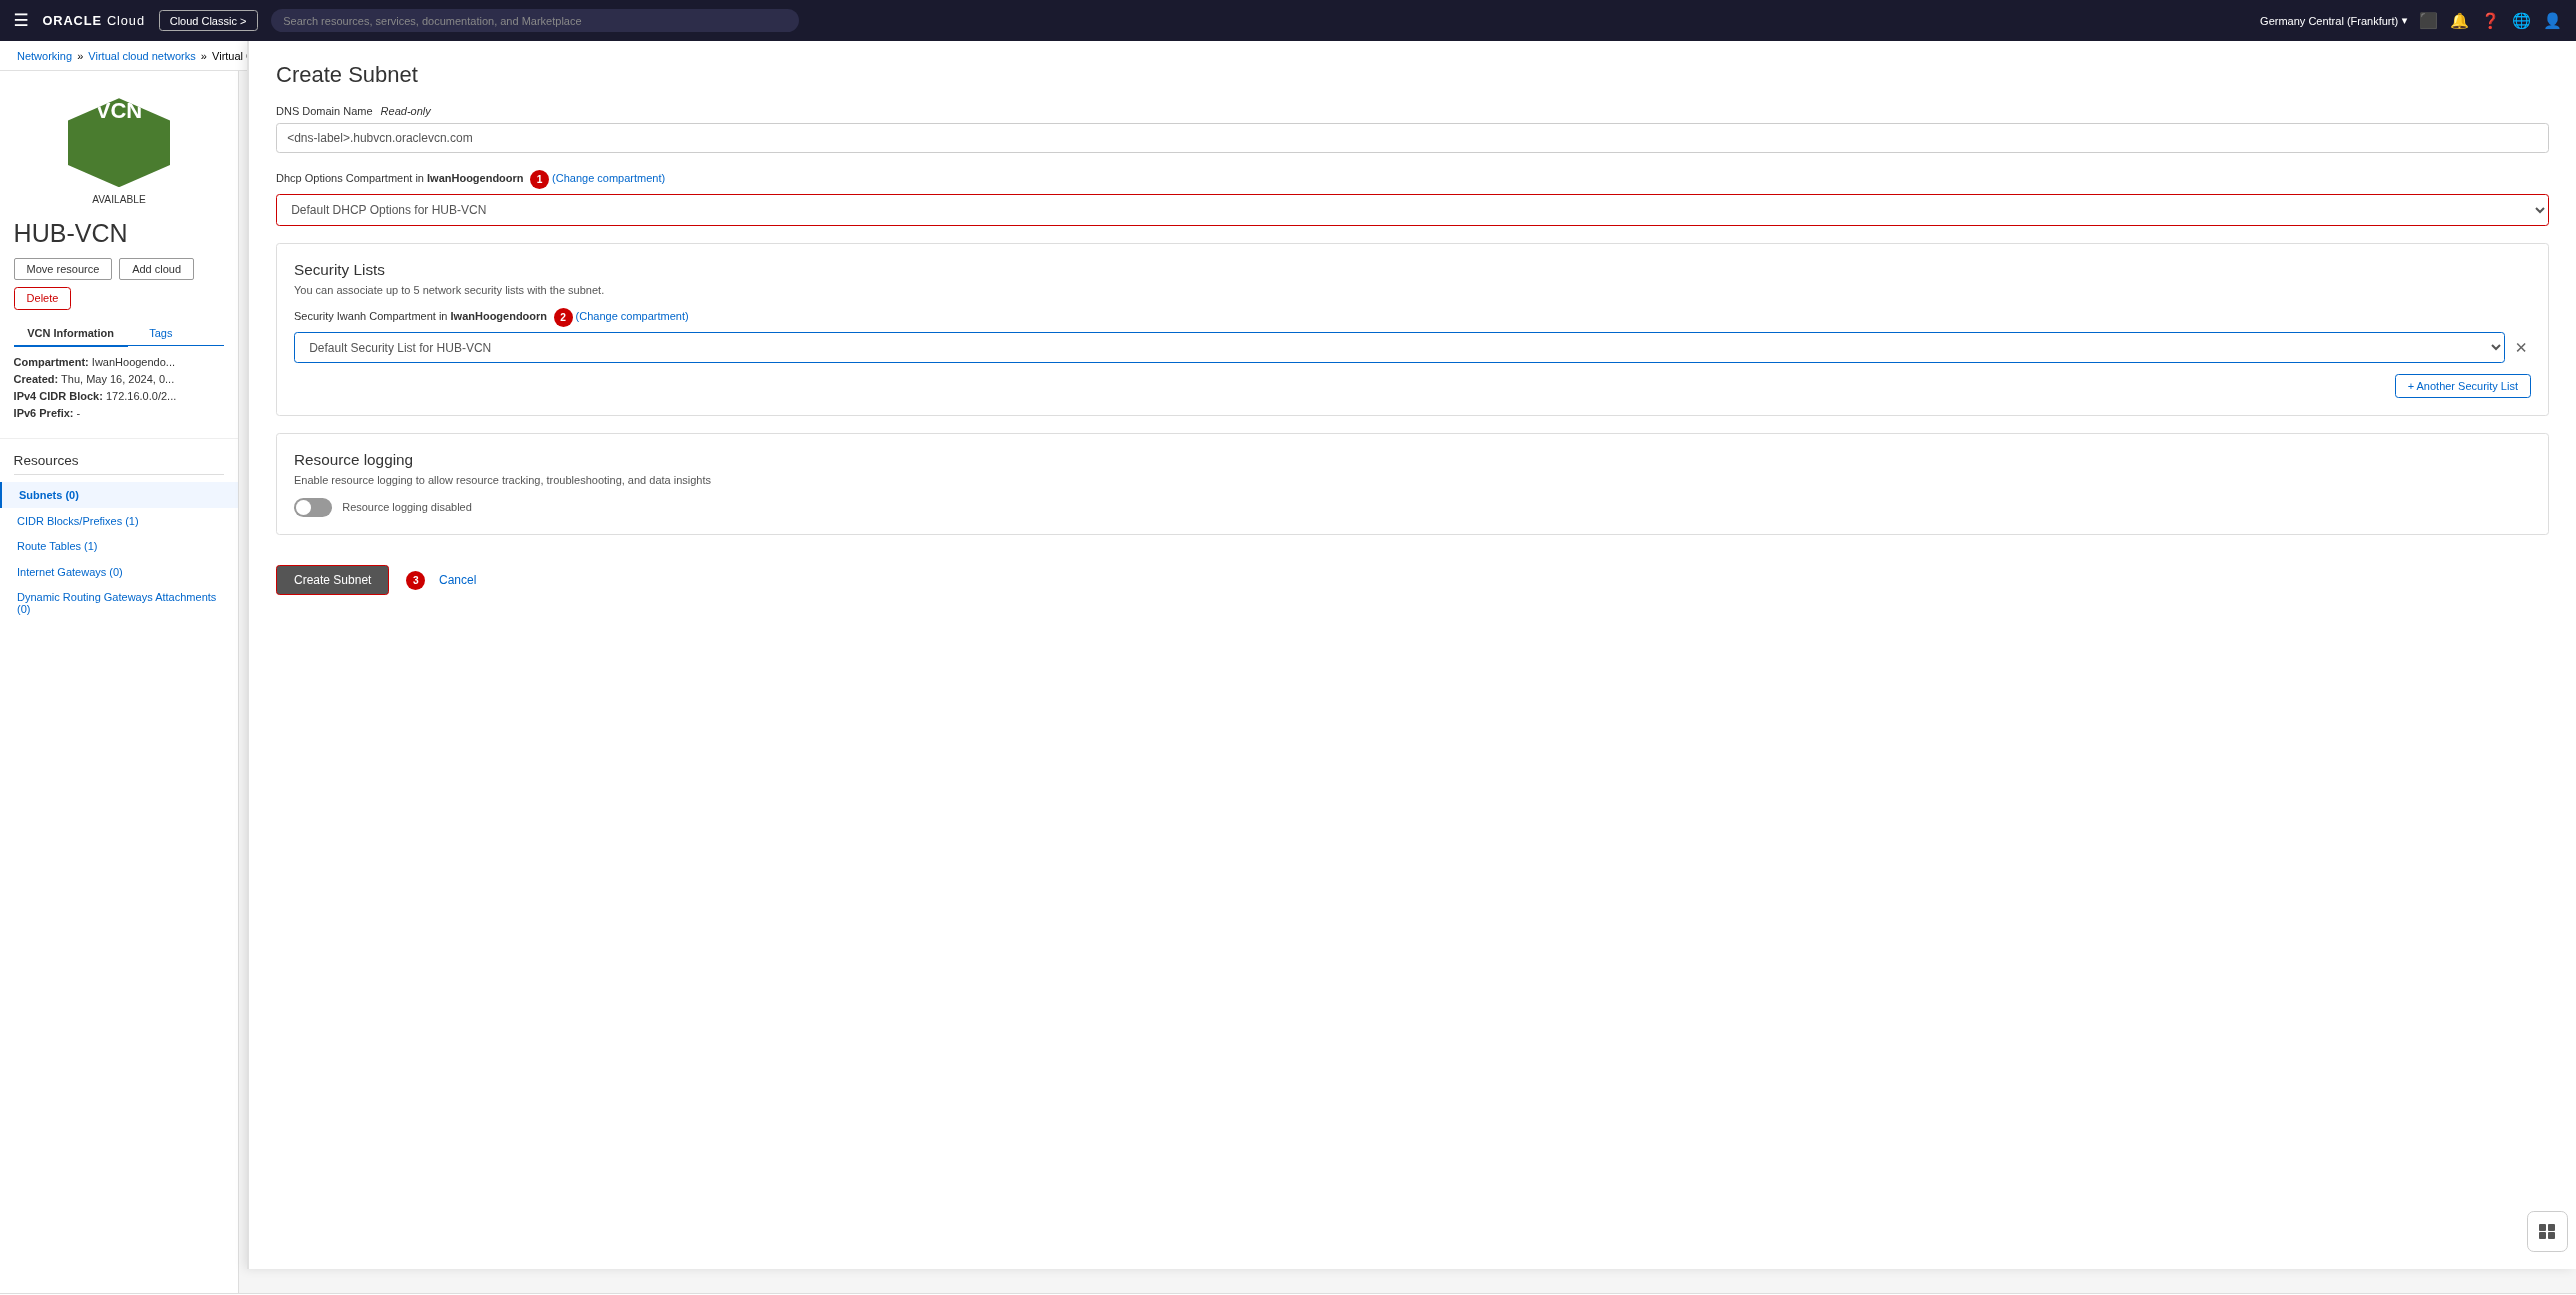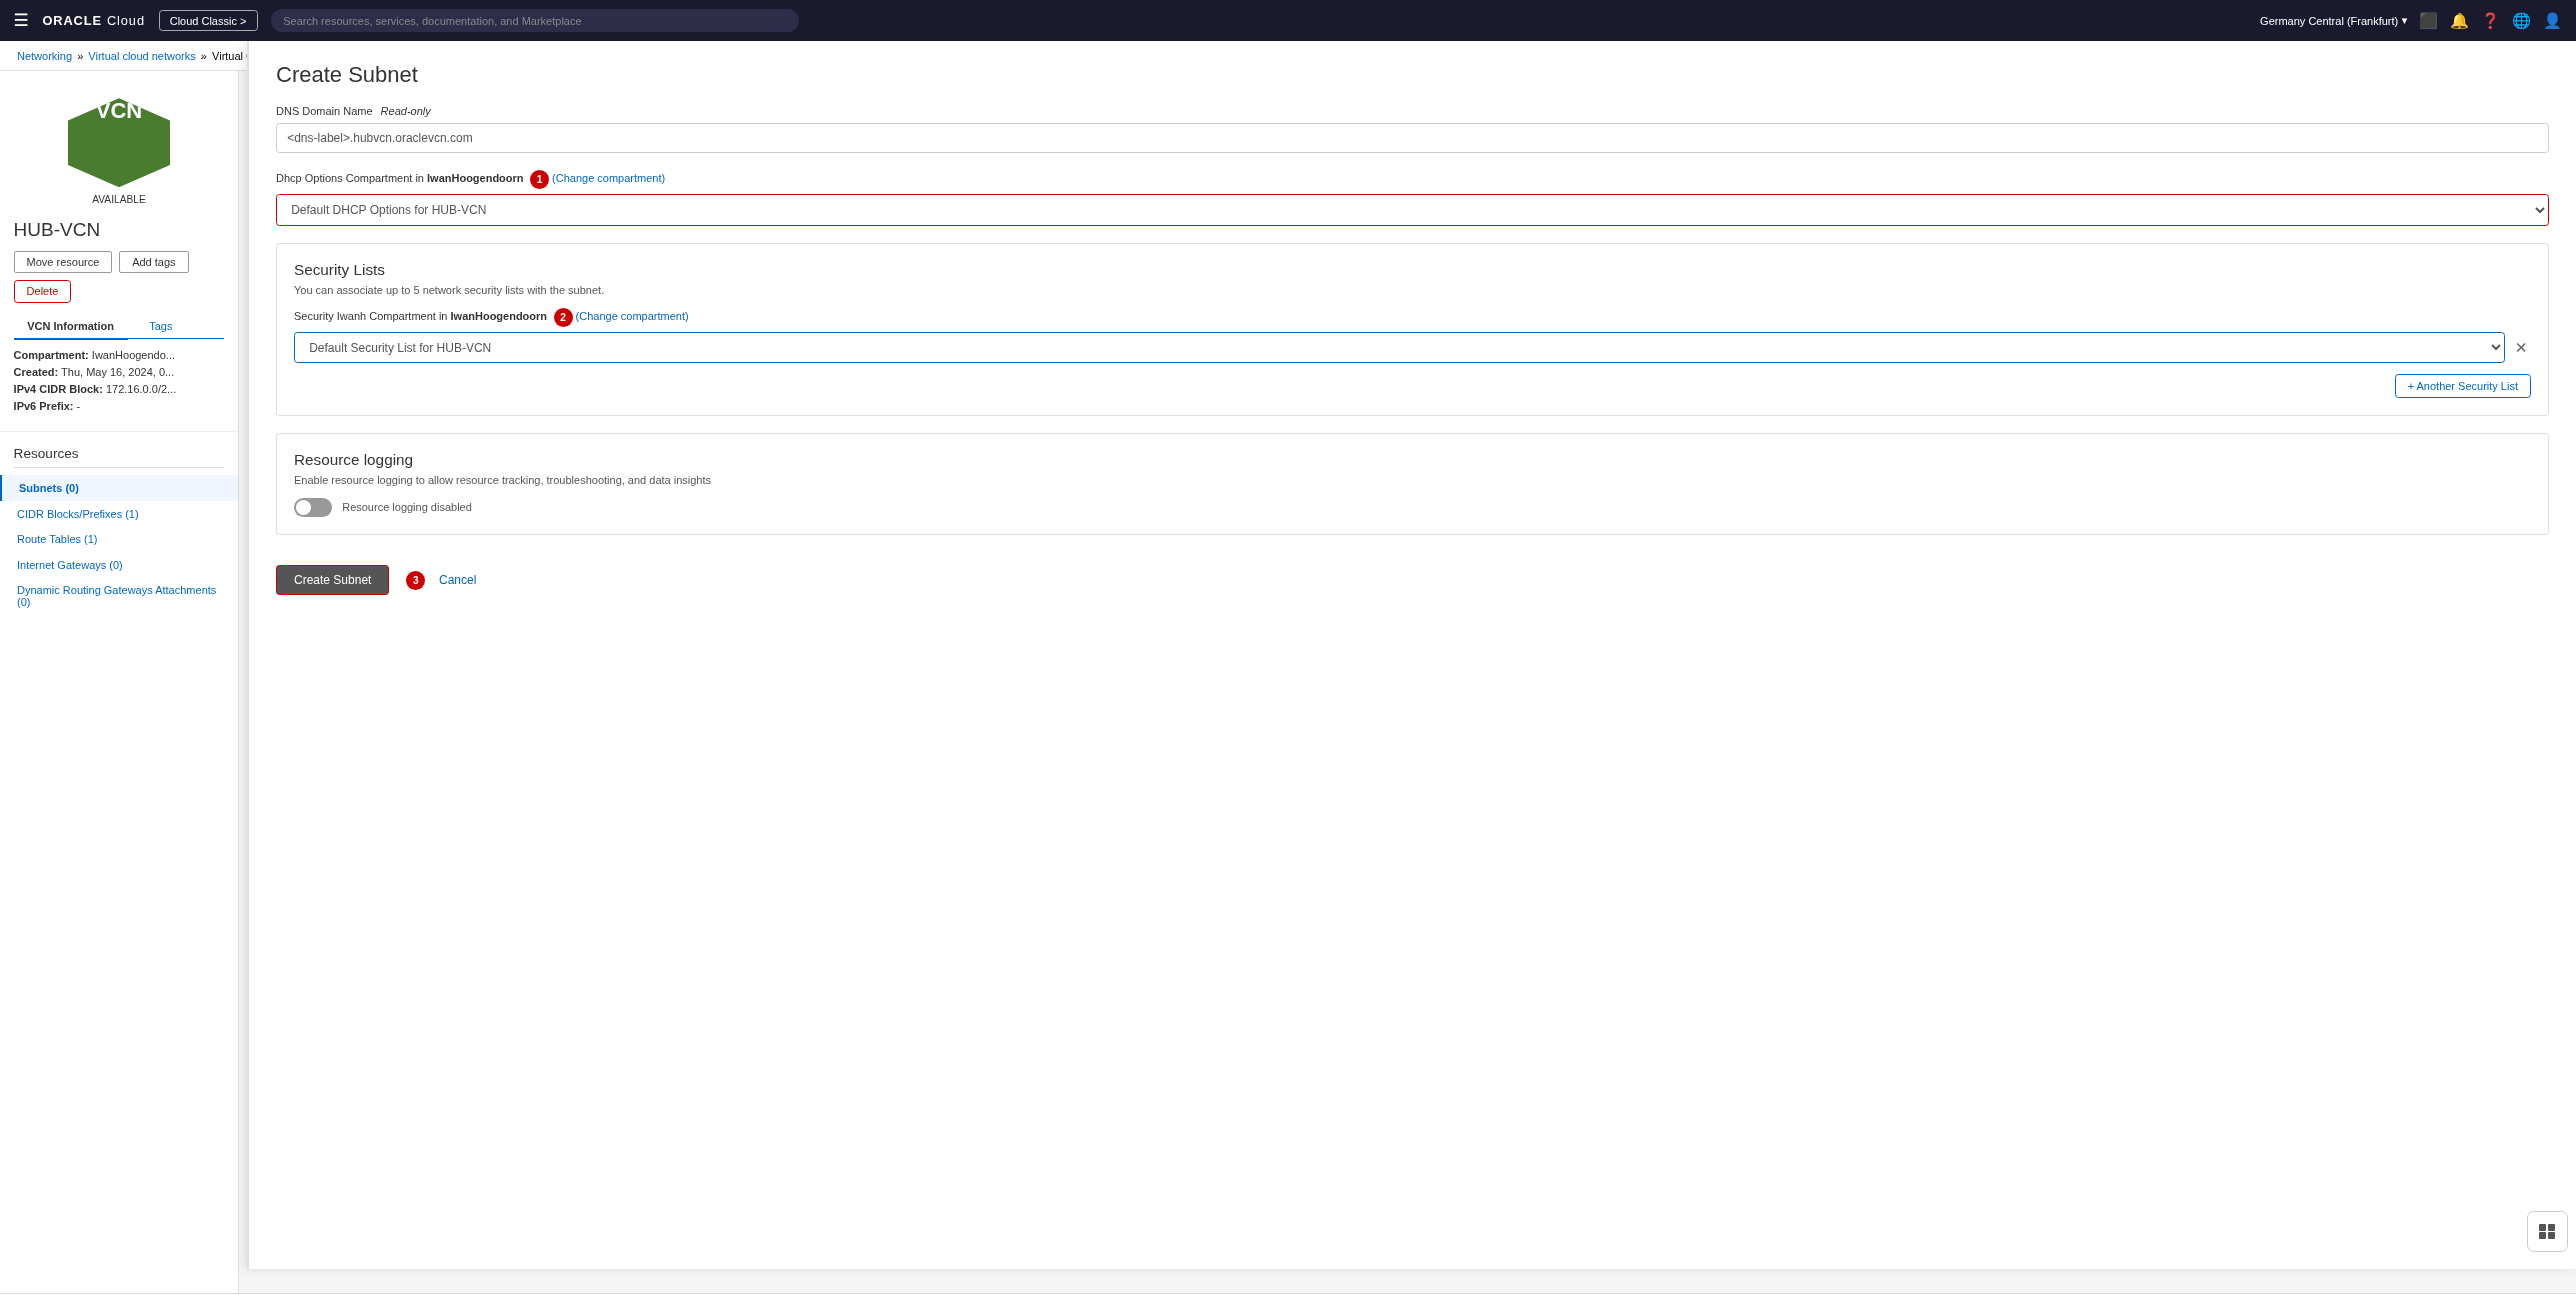--- a/index.html
+++ b/index.html
@@ -35,21 +35,21 @@
     
     .sidebar { width: 239px; background: white; border-right: 0.9px solid #ddd; overflow-y: auto; flex-shrink: 0; padding: 13.6px 0; }
     .vcn-icon-container { display: flex; flex-direction: column; align-items: center; padding: 13.6px; }
     .vcn-hexagon {
       width: 102px; height: 89px; background: #4a7c2f; clip-path: polygon(50% 0%, 100% 25%, 100% 75%, 50% 100%, 0% 75%, 0% 25%);
       display: flex; align-items: flex-start; justify-content: center; color: white; font-size: 22px; font-weight: bold;
     }
     .vcn-status { font-size: 10.2px; color: #333; margin-top: 6.8px; font-weight: 500; }
 
     .vcn-info-section { padding: 0 13.6px 13.6px 13.6px; border-bottom: 0.9px solid #eee; }
-    .vcn-name { font-size: 19px; font-weight: 400; color: #333; margin-bottom: 10.2px; }
+    .vcn-name { font-size: 25px; font-weight: 400; color: #333; margin-bottom: 10.2px; }
     .vcn-actions { display: flex; gap: 6.8px; flex-wrap: wrap; margin-bottom: 10.2px; }
     .btn-outline { border: 0.9px solid #999; background: white; padding: 4.3px 12px; border-radius: 2px; font-size: 11px; cursor: pointer; color: #333; }
     .btn-danger { border: 0.9px solid #cc0000; background: white; padding: 4.3px 12px; border-radius: 3.4px; font-size: 11px; cursor: pointer; color: #cc0000; }
 
     .vcn-tabs { display: flex; gap: 8px; border-bottom: 1.7px solid #0066cc; margin-bottom: 10.2px; }
     .vcn-tab { padding: 6.8px 13.6px; font-size: 11px; cursor: pointer; color: #0066cc; border-bottom: 1.7px solid transparent; margin-bottom: -1.7px; }
     .vcn-tab.active { border-bottom: 1.7px solid #0066cc; font-weight: 600; color: #333; }
 
     .vcn-detail { font-size: 11px; color: #333; margin-bottom: 5.1px; }
     .vcn-detail strong { font-weight: 600; }
@@ -171,21 +171,21 @@
       <div class="vcn-hexagon">
         <span>VCN</span>
       </div>
       <div class="vcn-status">AVAILABLE</div>
     </div>
 
     <div class="vcn-info-section">
       <div class="vcn-name">HUB-VCN</div>
       <div class="vcn-actions">
         <button class="btn-outline">Move resource</button>
-        <button class="btn-outline">Add tags</button>
+        <button class="btn-outline">Add cloud</button>
         <button class="btn-danger">Delete</button>
       </div>
 
       <div class="vcn-tabs">
         <div class="vcn-tab active">VCN Information</div>
         <div class="vcn-tab">Tags</div>
       </div>
 
       <div class="vcn-detail">
         <strong>Compartment:</strong>

